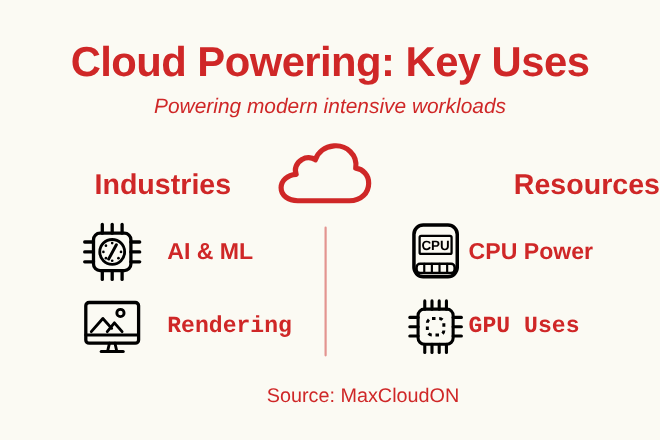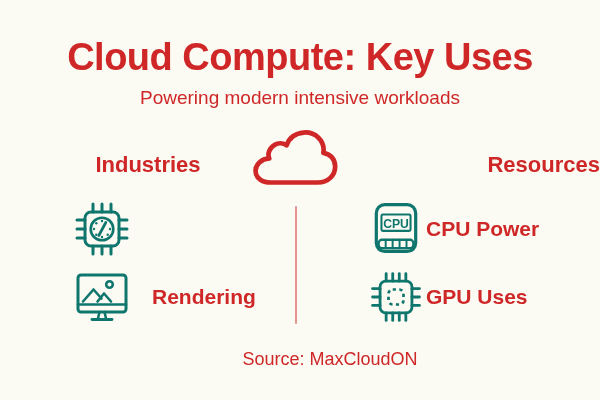--- a/index.html
+++ b/index.html
@@ -11,57 +11,57 @@
     overflow:hidden;
     position:relative;
   }
   .stage{position:absolute;inset:0;width:600px;height:400px;}
   .title{
     position:absolute;top:36px;left:0;width:600px;
     text-align:center;font-size:38px;font-weight:700;letter-spacing:-0.5px;
   }
   .subtitle{
     position:absolute;top:87px;left:0;width:600px;
-    text-align:center;font-size:19px;font-weight:400;
+    text-align:center;font-size:19px;font-weight:400;font-style:italic;
   }
   .col-header{
     position:absolute;top:152px;width:296px;
-    text-align:center;font-size:22px;font-weight:700;
+    text-align:center;font-size:26px;font-weight:700;
   }
   .col-header.left{left:0;}
   .col-header.right{left:304px;text-align:right;}
   .cloud-wrap{position:absolute;left:248px;top:126px;width:98px;height:64px;}
   .divider{
     position:absolute;left:295px;top:206px;width:2px;height:118px;
     background:#E39490;border-radius:1px;
   }
   .row{
     position:absolute;display:flex;align-items:center;height:64px;
   }
   .row.left{left:70px;}
   .row.right{left:366px;}
   .row.r1{top:197px;}
-  .row.r2{top:265px;}
-  .row .icon{width:64px;height:64px;flex:0 0 auto;color:#0f766e;}
+  .row.r2{top:265px;font-family:Liberation Mono, monospace;}
+  .row .icon{width:64px;height:64px;flex:0 0 auto;color:#000000;}
   .row.right .icon{width:60px;height:60px;}
   .row.left .label{margin-left:18px;}
   .row.right .label{}
   .label{font-size:21px;font-weight:600;white-space:nowrap;}
   .source{
     position:absolute;top:349px;left:0;width:600px;
     text-align:center;font-size:18px;font-weight:500;padding-left:30px;
   }
   svg{display:block;width:100%;height:100%;}
 </style>
 </head>
 <body>
 
 <div class="stage">
 
-  <div class="title">Cloud Compute: Key Uses</div>
+  <div class="title">Cloud Powering: Key Uses</div>
   <div class="subtitle">Powering modern intensive workloads</div>
 
   <div class="col-header left">Industries</div>
 
   <div class="cloud-wrap">
     <svg viewBox="0 0 104 66" fill="none" stroke="currentColor" stroke-width="5" stroke-linecap="round" stroke-linejoin="round">
       <path d="M24 59 H74 C85 59 92.5 51.5 92.5 42 C92.5 34 87 28.5 80 27.5
                C82 14.5 71 5 59 6 C50 6.8 43.5 12 41 19.5
                C37.5 16.8 32 16.6 28.5 19
                C22.5 22.5 20.5 28.5 22.5 33.5
@@ -96,20 +96,21 @@
             <circle cx="37.7" cy="37.7" r="1.2"></circle>
           <circle cx="32" cy="40" r="1.2"></circle>
             <circle cx="26.3" cy="37.7" r="1.2"></circle>
           <circle cx="24" cy="32" r="1.2"></circle>
             <circle cx="26.3" cy="26.3" r="1.2"></circle>
           <circle cx="32" cy="24" r="1.2"></circle>
         </g>
         <path d="M28.8 38.5 L35.8 25.5" stroke-width="2.7"></path>
       </svg>
     </span>
+    <span class="label">AI &amp; ML</span>
   </div>
 
   <div class="row left r2">
     <span class="icon">
       <svg viewBox="0 0 64 64" fill="none" stroke="currentColor" stroke-width="3" stroke-linecap="round" stroke-linejoin="round">
         <rect x="8" y="10" width="48" height="37" rx="3"></rect>
         <line x1="8" y1="39.5" x2="56" y2="39.5" stroke-width="2.6"></line>
         <path d="M13 36.5 L23.5 24.5 L31.5 33.5" stroke-width="2.6"></path>
         <path d="M27.5 36.5 L34 28.5 L41 36.5" stroke-width="2.6"></path>
         <circle cx="39.5" cy="19.5" r="3.3" stroke-width="2.6"></circle>

